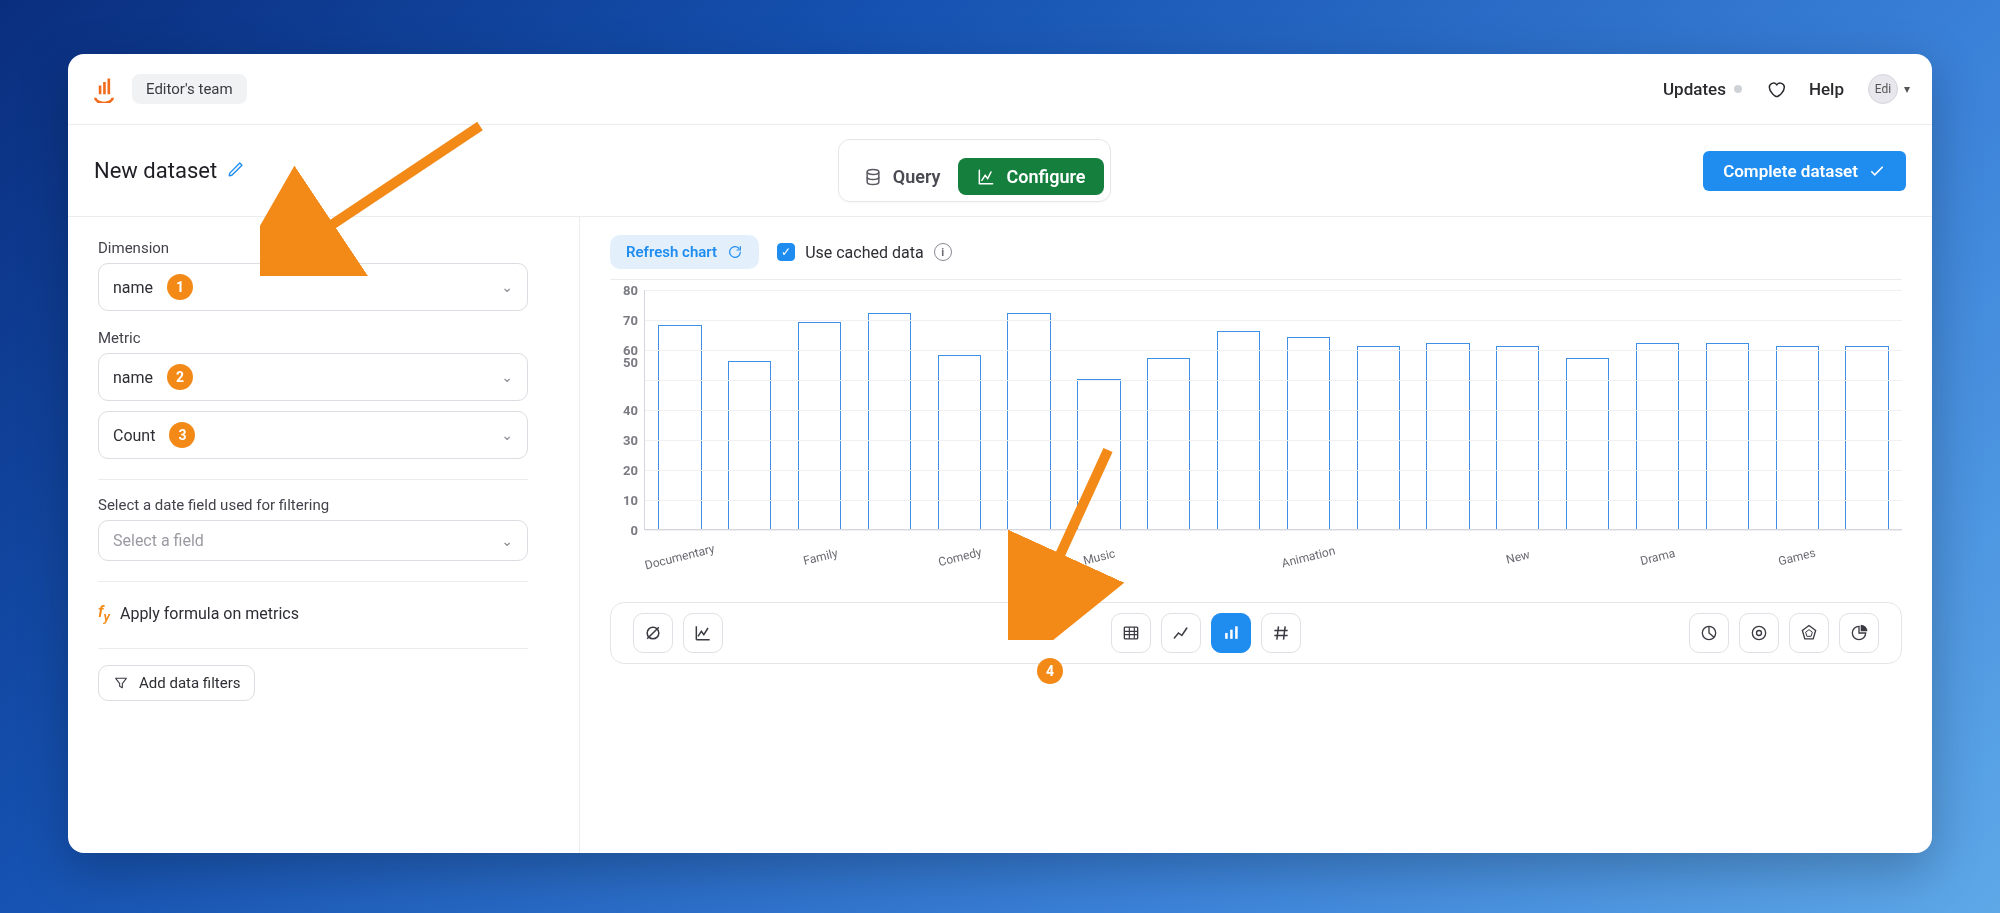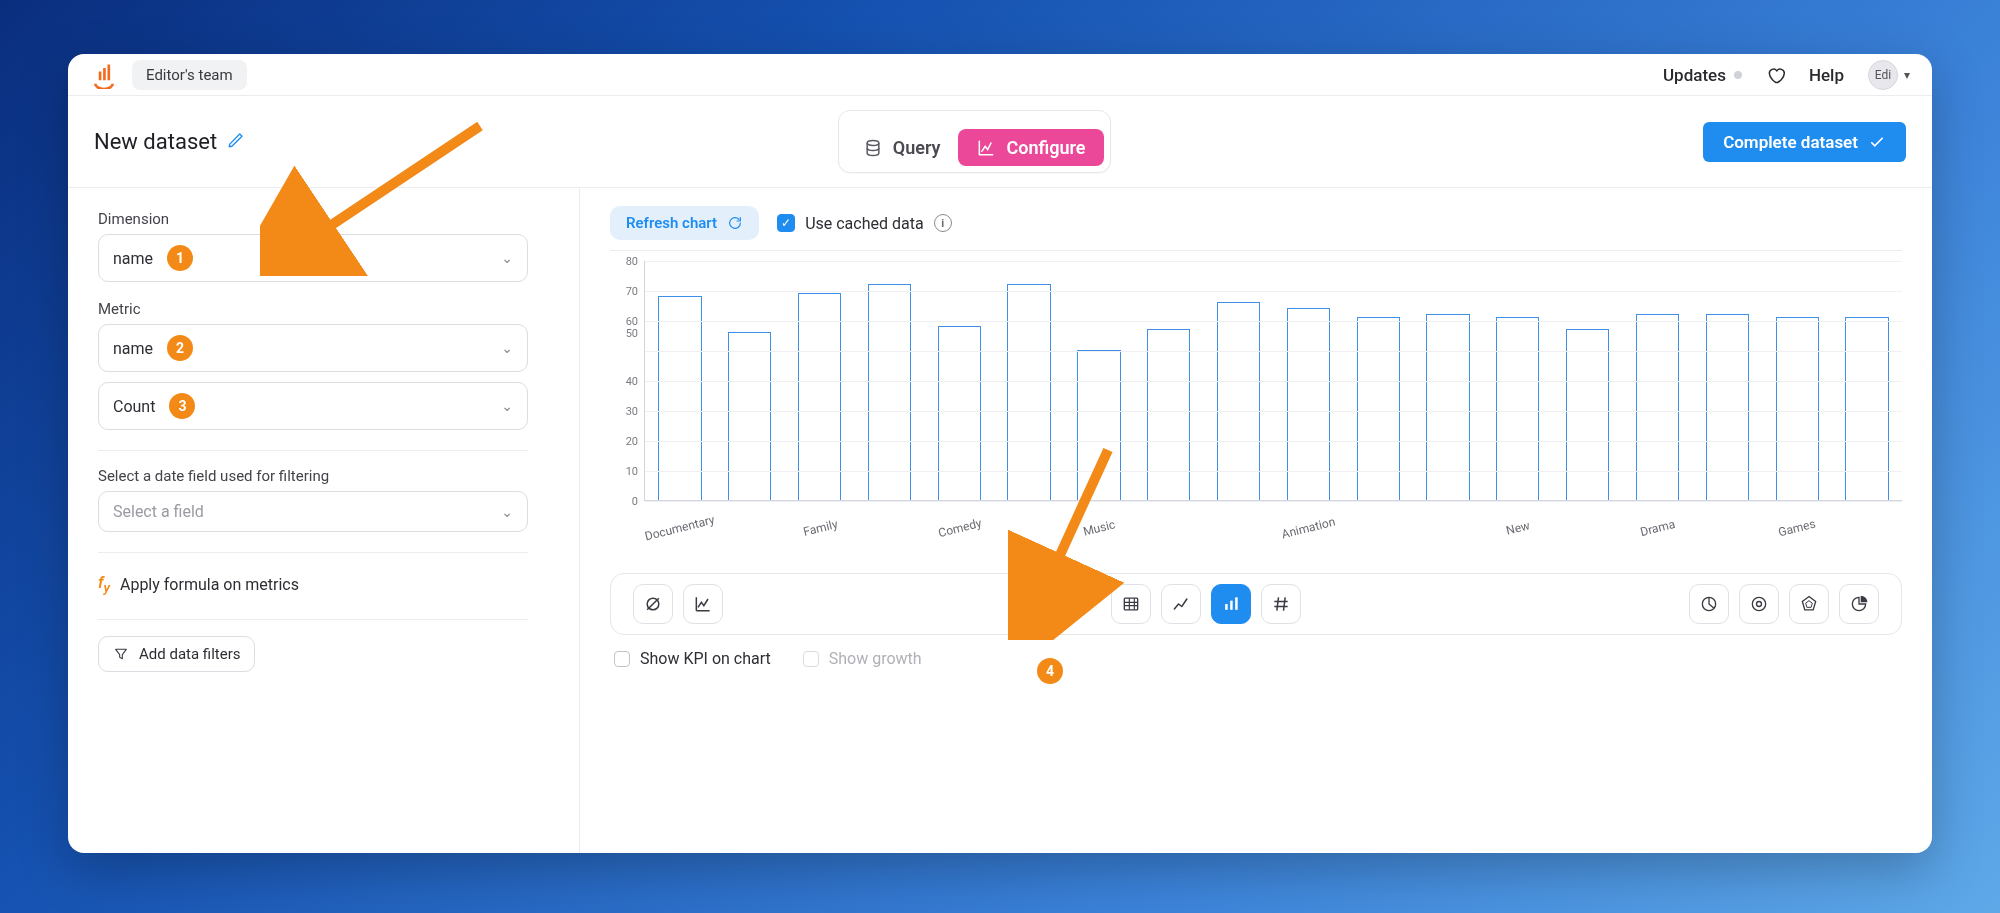--- a/index.html
+++ b/index.html
@@ -19,21 +19,21 @@
   box-shadow: 0 16px 50px rgba(0,0,0,.25);
   display: flex;
   flex-direction: column;
   overflow: hidden;
 }
 .topbar {
   display: flex;
   align-items: center;
   padding: 10px 22px;
   border-bottom: 1px solid #ececef;
-  height: 42px;
+  height: 71px;
 }
 .logo { width: 28px; height: 28px; display:flex; align-items:flex-end; justify-content:center; position:relative; margin-right: 14px;}
 .team-chip {
   background: #f1f2f4;
   border-radius: 8px;
   padding: 6px 14px;
   font-size: 15px;
   color: #3a3a3f;
 }
 .topright { margin-left: auto; display:flex; align-items:center; gap: 24px; }
@@ -48,21 +48,21 @@
   display:flex; align-items:center; padding: 14px 26px; border-bottom:1px solid #ececef;
 }
 .title { font-size:22px; font-weight:400; color:#1e1e24; display:flex; align-items:center; gap:10px;}
 .edit-ic { color:#1f8df0; font-size:16px; }
 .segmented {
   margin: 0 auto;
   display:flex; align-items:center; gap:0;
   background:#fff; border:1px solid #e6e6ea; border-radius:12px; padding:6px; box-shadow:0 1px 2px rgba(0,0,0,.03);
 }
 .seg-btn { display:flex; align-items:center; gap:10px; padding:8px 18px; border-radius:8px; font-size:18px; font-weight:600; color:#4a4a52; cursor:pointer;margin-top:12px;}
-.seg-btn.active { background:#ec4899; color:#fff; }
+.seg-btn.active { background:#15803d; color:#fff; }
 .complete-btn {
   display:flex; align-items:center; gap:10px; background:#1f8df0; color:#fff; border-radius:6px; padding:10px 20px; font-size:17px; font-weight:600;
 }
 
 .body {
   flex:1; display:flex; min-height:0;
 }
 .left {
   width: 512px; border-right:1px solid #ececef; padding: 22px 30px; display:flex; flex-direction:column; gap:10px;
 }
@@ -89,21 +89,21 @@
 .refresh-chip {
   display:flex; align-items:center; gap:10px; background:#e3f0fc; color:#1f8df0; border-radius:10px; padding:8px 16px; font-size:15px; font-weight:600;
 }
 .checkbox-row { display:flex; align-items:center; gap:10px; font-size:16px; color:#2e2e34;}
 .cb { width:18px; height:18px; border-radius:4px; border:1px solid #bfc3ca; display:flex; align-items:center; justify-content:center; }
 .cb.checked { background:#1f8df0; border-color:#1f8df0; color:#fff; font-size:12px;}
 .info-ic { width:18px; height:18px; border-radius:50%; border:1.5px solid #8a8a92; display:flex; align-items:center; justify-content:center; font-size:11px; color:#6a6a72; font-weight:700;}
 
 .chart-wrap { display:flex; height:260px; }
 .yaxis { width:34px; position:relative; }
-.ylab { position:absolute; right:6px; font-size:11px; color:#7a7a82; transform:translateY(-50%);}
+.ylab { position:absolute; right:6px; font-size:13px; color:#7a7a82; transform:translateY(-50%);font-weight:bold;}
 .chart {
   flex:1; position:relative; border-left:1px solid #d5d5dd; border-bottom:1px solid #d5d5dd;
 }
 .grid-row { position:absolute; left:0; right:0; border-top:1px solid #f0f0f4; }
 .bars { position:absolute; inset:0; display:flex; align-items:flex-end; }
 .barcell { flex:1; display:flex; align-items:flex-end; justify-content:center; }
 .bar {
   width:62%; background:#fff; border:1.5px solid #3f8fe6; border-bottom:none;
 }
 .xaxis { display:flex; margin-left:34px; height:34px; }
@@ -427,30 +427,20 @@
             </div>
           <div class="ct-btn">
               <svg width="20" height="20" viewBox="0 0 24 24">
                 <path d="M12 4a8 8 0 1 0 8 8h-8V4z" fill="none" stroke="#3a3a42" stroke-width="1.6"></path>
                 <path d="M14 2a8 8 0 0 1 8 8h-8V2z" fill="#3a3a42"></path>
               </svg>
             </div>
         </div>
       </div>
 
-      <div class="bottom-checks">
-        <div class="checkbox-row">
-          <span class="cb"></span>
-          <span>Show KPI on chart</span>
-        </div>
-        <div class="checkbox-row muted">
-          <span class="cb" style="border-color:#dadae0"></span>
-          <span>Show growth</span>
-        </div>
-      </div>
 
     </div>
   </div>
 </div>
 
 <svg class="arrow" style="left:260px; top:116px;" width="240" height="160">
   <defs>
       <marker id="ah1" markerWidth="14" markerHeight="14" refX="4" refY="7" orient="auto">
         <path d="M0,0 L14,7 L0,14 z" fill="#f38a17"></path>
       </marker>

